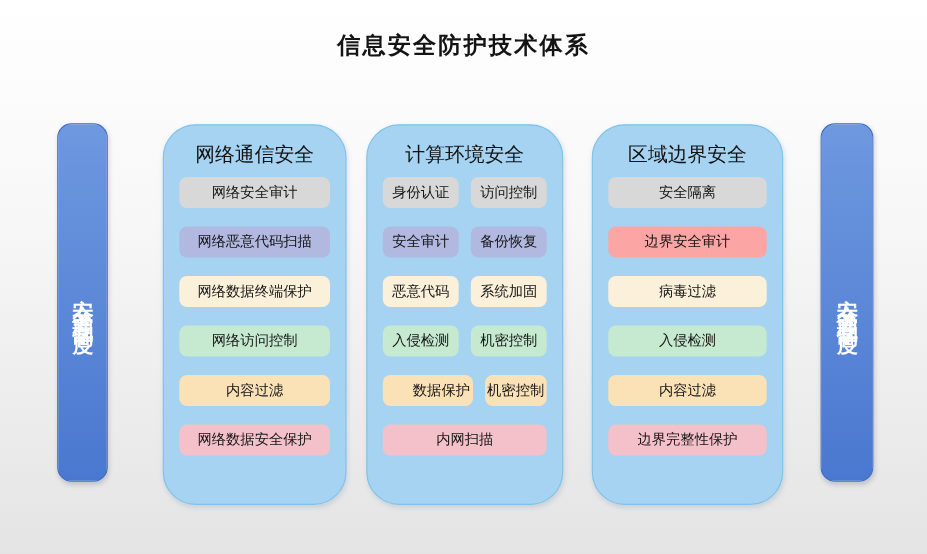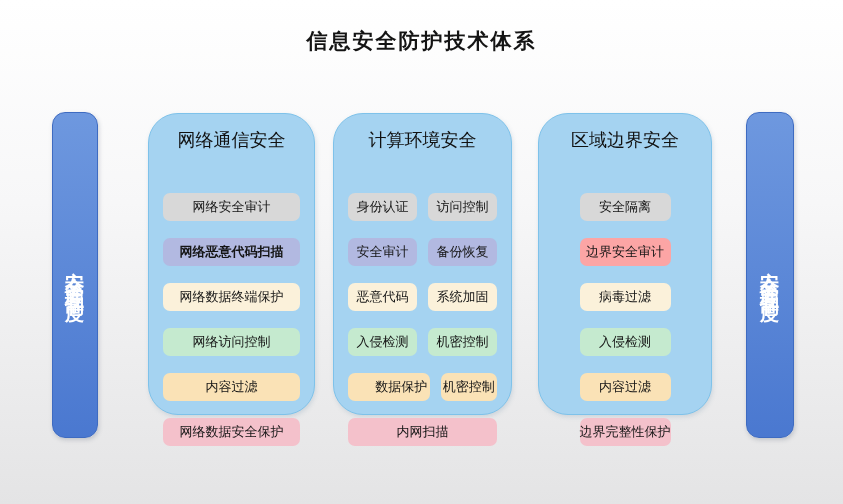--- a/index.html
+++ b/index.html
@@ -45,29 +45,28 @@
     text-orientation: upright;
     color: #ffffff;
     font-weight: bold;
     font-size: 19px;
     letter-spacing: 6px;
     line-height: 1;
   }
   .column {
     position: absolute;
     top: 113px;
-    height: 302px;
+    height: 346px;
     border-radius: 30px;
     border: 1.5px solid #7ec2ea;
     box-sizing: border-box;
     padding: 13px 14px 0 14px;
     display: flex;
     flex-direction: column;
     box-shadow: 1px 2px 4px rgba(120,150,175,0.25);
-    gap: 32px;
   }
   .col-0 { left: 148px; width: 167px; }
   .col-1 { left: 333px; width: 179px; }
   .col-2 { left: 538px; width: 174px; }
   .col-header {
     flex: none;
     text-align: center;
     font-size: 18px;
     color: #111111;
     height: 26px;
@@ -104,21 +103,21 @@
 
   <div class="vbar vbar-left" style="background: linear-gradient(rgb(110, 152, 223) 0%, rgb(74, 120, 208) 100%); border-color: rgb(62, 107, 193);">
     <span class="vtext">安全管理制度</span>
   </div>
 
   <div id="columns-root">
       <div class="column col-0" style="background: rgb(165, 211, 241); border-color: rgb(126, 194, 234);">
         <div class="col-header">网络通信安全</div>
         <div class="rows">
           <div class="item" style="background: rgb(216, 216, 216);">网络安全审计</div>
-          <div class="item" style="background: rgb(178, 185, 225); font-weight: bold;">网络恶意代码扫描</div>
+          <div class="item" style="background: rgb(178, 185, 225);">网络恶意代码扫描</div>
           <div class="item" style="background: rgb(251, 241, 218);">网络数据终端保护</div>
           <div class="item" style="background: rgb(197, 234, 207);">网络访问控制</div>
           <div class="item" style="background: rgb(250, 226, 182);">内容过滤</div>
           <div class="item" style="background: rgb(244, 193, 203);">网络数据安全保护</div>
         </div>
       </div>
       <div class="column col-1" style="background: rgb(165, 211, 241); border-color: rgb(126, 194, 234);">
         <div class="col-header">计算环境安全</div>
         <div class="rows">
           <div class="row2">
@@ -139,21 +138,21 @@
           </div>
           <div class="row2">
             <div class="item" style="background: rgb(250, 226, 182); padding-left: 25px;">数据保护</div>
             <div class="item" style="background: rgb(250, 226, 182);">机密控制</div>
           </div>
           <div class="row2">
             <div class="item" style="background: rgb(244, 193, 203);">内网扫描</div>
           </div>
         </div>
       </div>
-      <div class="column col-2" style="background: rgb(165, 211, 241); border-color: rgb(126, 194, 234); align-items: center;">
+      <div class="column col-2" style="background: rgb(165, 211, 241); border-color: rgb(126, 194, 234);">
         <div class="col-header">区域边界安全</div>
         <div class="rows">
           <div class="item" style="background: rgb(216, 216, 216);">安全隔离</div>
           <div class="item" style="background: #fca5a5;">边界安全审计</div>
           <div class="item" style="background: rgb(251, 241, 218);">病毒过滤</div>
           <div class="item" style="background: rgb(197, 234, 207);">入侵检测</div>
           <div class="item" style="background: rgb(250, 226, 182);">内容过滤</div>
           <div class="item" style="background: rgb(244, 193, 203);">边界完整性保护</div>
         </div>
       </div>

